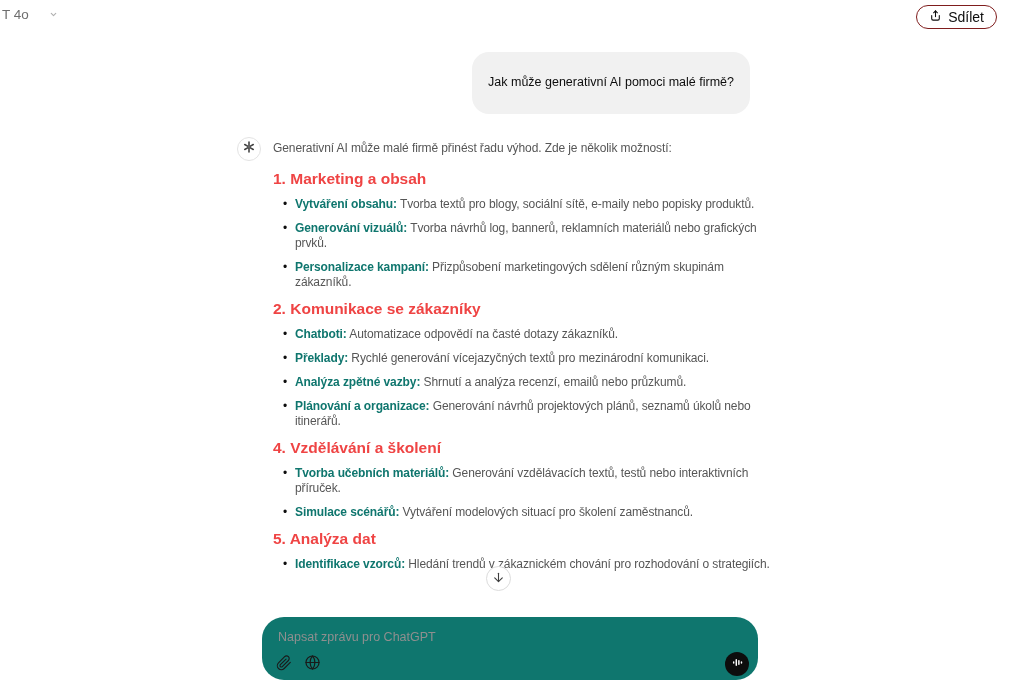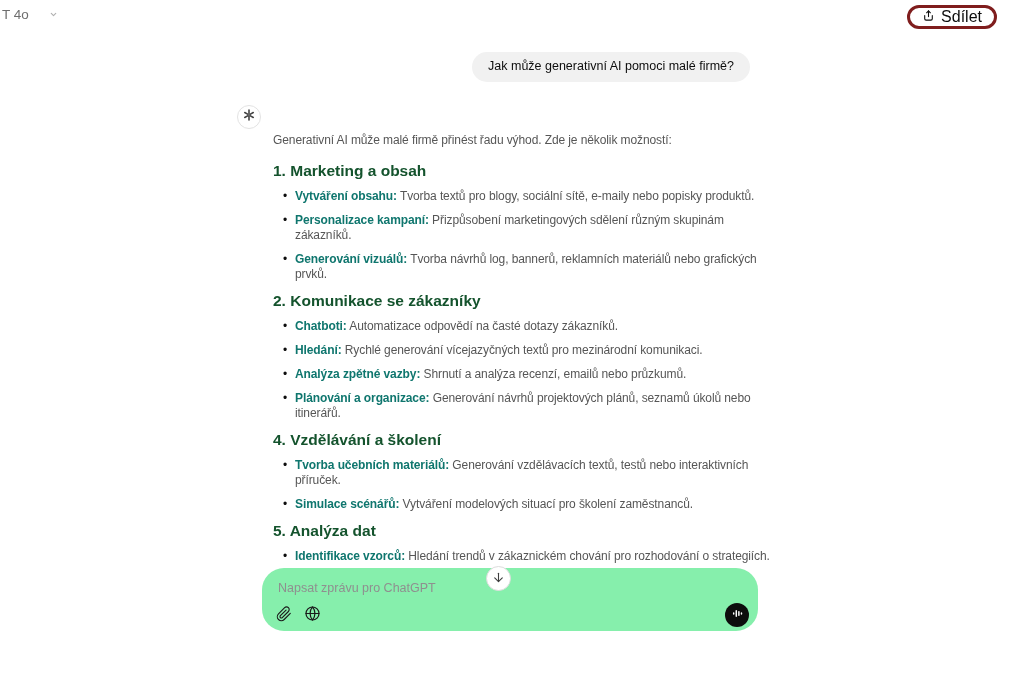--- a/index.html
+++ b/index.html
@@ -6,49 +6,49 @@
   html,body { width:1024px; height:683px; background:#fff; overflow:hidden;
               font-family:"Liberation Sans", sans-serif; color:#0d0d0d; }
   .page { position:relative; width:1024px; height:683px; background:#fff; }
 
   
   .topbar { position:absolute; top:0; left:0; right:0; height:34px; background:#fff; z-index:5; }
   .model-selector { position:absolute; left:2px; top:7px; display:flex; align-items:center; gap:20px;
                     color:#6e6e6e; font-size:13.5px; cursor:pointer; }
   .model-selector svg { stroke:#b0b0b0; }
   .share-btn { position:absolute; top:5px; right:27px; height:24px; display:flex; align-items:center;
-               gap:6px; padding:0 12px; border:3px solid #7f1d1d; border-radius:999px; background:#fff;
-               font-size:16px; color:#0d0d0d; cursor:pointer; }
+               gap:6px; padding:0 12px; border:1px solid #7f1d1d; border-radius:999px; background:#fff;
+               font-size:14px; color:#0d0d0d; cursor:pointer; }
   .share-btn svg { stroke:#0d0d0d; }
 
   
   .thread { position:absolute; top:52px; left:237px; width:540px; }
   .user-row { display:flex; justify-content:flex-end; margin-right:27px; }
-  .user-bubble { background:#f1f1f1; border-radius:17px; padding:8px 16px; font-size:12.5px;
+  .user-bubble { background:#f1f1f1; border-radius:17px; padding:24px 16px; font-size:12.5px;
                  color:#0d0d0d; max-width:420px; line-height:1.1; }
   .assistant-row { display:flex; margin-top:23px; }
   .avatar { flex:0 0 24px; width:24px; height:24px; border:1px solid #e3e3e3; border-radius:50%;
             display:flex; align-items:center; justify-content:center; background:#fff; }
-  .assistant-content { margin-left:12px; width:504px;margin-top:24px; }
+  .assistant-content { margin-left:12px; width:504px; }
   .intro { font-size:12px; letter-spacing:-0.1px; color:#565656; line-height:17px; margin:3px 0 12px; }
-  .assistant-content h3 { font-size:15.5px; font-weight:bold; color:#14532d; line-height:20px; margin:7px 0 8px; }
+  .assistant-content h3 { font-size:15.5px; font-weight:bold; color:#ef4444; line-height:20px; margin:7px 0 8px; }
   .assistant-content ul { list-style:none; margin:0; padding-left:10px; }
   .assistant-content li { position:relative; padding-left:12px; font-size:12px; letter-spacing:-0.1px;
                           color:#565656; line-height:15px; margin-bottom:9px; }
   .assistant-content li::before { content:"•"; position:absolute; left:0; top:0; color:#0d0d0d; font-size:12px; }
   .assistant-content li strong { color:#0f766e; font-weight:bold; }
 
   
   .scroll-btn { position:absolute; top:566px; left:486px; width:25px; height:25px; border-radius:50%;
                 background:#fff; border:1px solid #dcdcdc; display:flex; align-items:center;
                 justify-content:center; cursor:pointer; z-index:6; }
   .scroll-btn svg { stroke:#3d3d3d; }
 
   
-  .composer { position:absolute; top:568px; left:262px; width:496px; height:63px; background:#86efac;
+  .composer { position:absolute; top:617px; left:262px; width:496px; height:63px; background:#0f766e;
               border-radius:22px; z-index:4; }
   .composer-input { position:absolute; top:10px; left:16px; right:16px; height:20px; background:transparent;
                     border:none; outline:none; font-family:"Liberation Sans", sans-serif;
                     font-size:12.5px; color:#0d0d0d; }
   .composer-input::placeholder { color:#8f8f8f; opacity:1; }
   .composer-icons { position:absolute; left:13px; bottom:7px; display:flex; align-items:center; gap:10px; }
   .icon-btn { width:18px; height:18px; display:flex; align-items:center; justify-content:center;
               background:none; border:none; cursor:pointer; }
   .icon-btn svg { stroke:#1a1a1a; }
   .voice-btn { position:absolute; right:9px; bottom:4px; width:24px; height:24px; border-radius:50%;
@@ -103,32 +103,32 @@
         </span>
       </div>
       <div class="assistant-content">
         <p class="intro">Generativní AI může malé firmě přinést řadu výhod. Zde je několik možností:</p>
         <div>
   <section>
     <h3>1. Marketing a obsah</h3>
     <ul>
   <li><strong>Vytváření obsahu:</strong><span> Tvorba textů pro blogy, sociální sítě, e-maily nebo popisky produktů.</span></li>
 
+  <li><strong>Generování vizuálů:</strong><span> Tvorba návrhů log, bannerů, reklamních materiálů nebo grafických prvků.</span></li>
+
   <li><strong>Personalizace kampaní:</strong><span> Přizpůsobení marketingových sdělení různým skupinám zákazníků.</span></li>
-
-  <li><strong>Generování vizuálů:</strong><span> Tvorba návrhů log, bannerů, reklamních materiálů nebo grafických prvků.</span></li>
 </ul>
   </section>
 
   <section>
     <h3>2. Komunikace se zákazníky</h3>
     <ul>
   <li><strong>Chatboti:</strong><span> Automatizace odpovědí na časté dotazy zákazníků.</span></li>
 
-  <li><strong>Hledání:</strong><span> Rychlé generování vícejazyčných textů pro mezinárodní komunikaci.</span></li>
+  <li><strong>Překlady:</strong><span> Rychlé generování vícejazyčných textů pro mezinárodní komunikaci.</span></li>
 
   <li><strong>Analýza zpětné vazby:</strong><span> Shrnutí a analýza recenzí, emailů nebo průzkumů.</span></li>
 </ul>
   </section>
 
   <section>
     <ul>
 
 
   <li><strong>Plánování a organizace:</strong><span> Generování návrhů projektových plánů, seznamů úkolů nebo itinerářů.</span></li>

